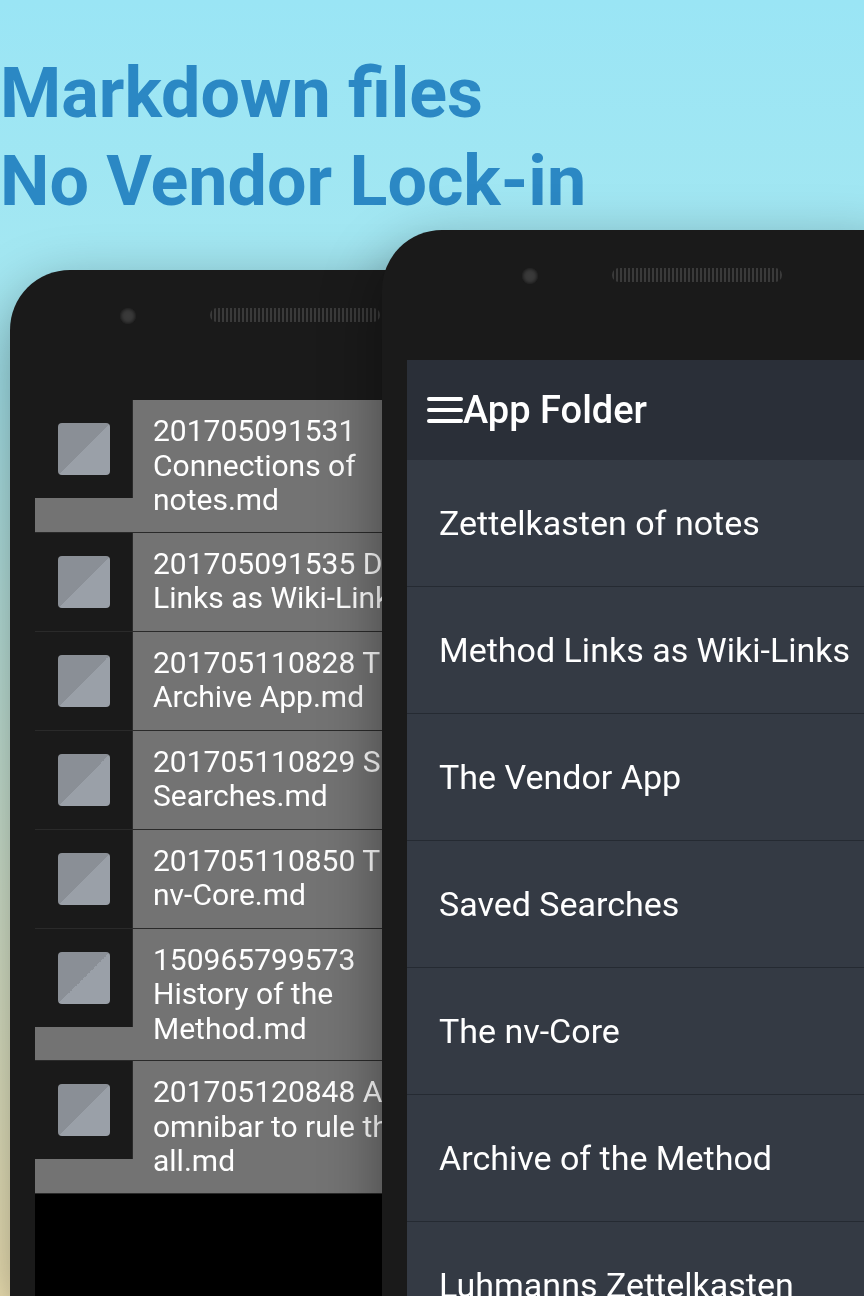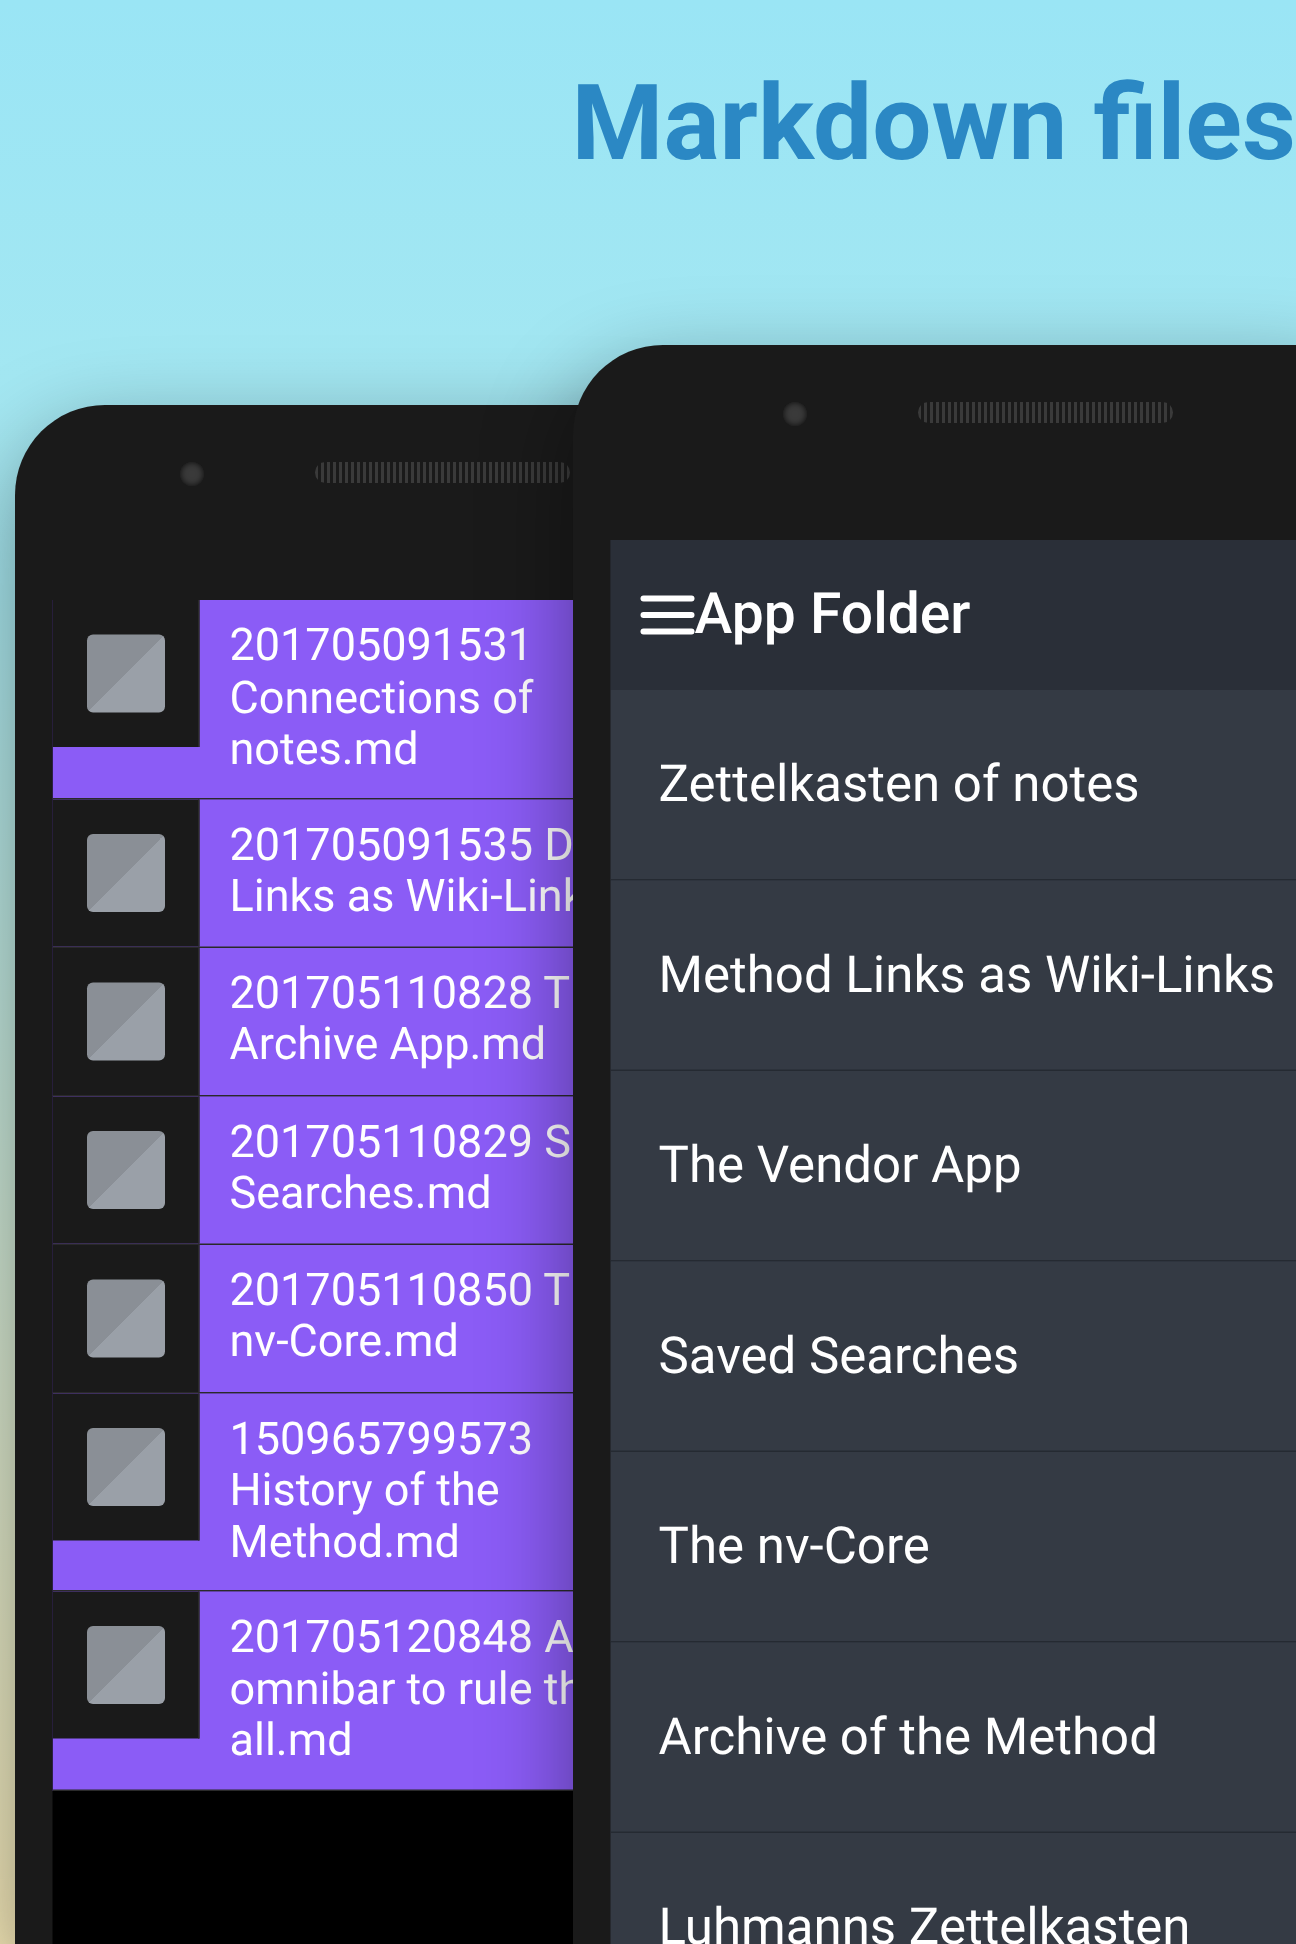--- a/index.html
+++ b/index.html
@@ -5,22 +5,22 @@
 * { margin: 0; padding: 0; box-sizing: border-box; }
 body {
   width: 864px;
   height: 1296px;
   overflow: hidden;
   font-family: -apple-system, BlinkMacSystemFont, 'Segoe UI', Roboto, sans-serif;
   position: relative;
   background: linear-gradient(180deg, #9ae5f5 0%, #a8e8f0 30%, #d8e8d0 70%, #f5e8b8 100%);
 }
 .headline {
-  text-align: right;
-  padding-top: 40px;
+  text-align: left;
+  padding-top: 50px;
   color: #2b88c4;
   font-weight: 700;
   font-size: 70px;
   line-height: 1.25;
 }
 .phone {
   position: absolute;
   background: #1a1a1a;
   border-radius: 60px 60px 0 0;
   box-shadow: 0 20px 60px rgba(0,0,0,0.4);
@@ -80,21 +80,21 @@
   top: 130px;
   left: 25px;
   right: 0;
   bottom: 0;
   background: #2a2f38;
   overflow: hidden;
 }
 .file-row {
   display: flex;
   align-items: flex-start;
-  background: #8b5cf6;
+  background: #737373;
   border-bottom: 1px solid #2a2a2a;
   padding: 0;
 }
 .file-icon-cell {
   width: 98px;
   height: 98px;
   display: flex;
   align-items: center;
   justify-content: center;
   background: #1a1a1a;
@@ -151,20 +151,21 @@
   color: #fff;
   font-size: 34px;
   font-weight: 400;
 }
 </style>
 </head>
 <body>
 
 <div class="headline">
   <div>Markdown files</div>
+  <div>No Vendor Lock-in</div>
 </div>
 
 <div class="phone phone-back">
   <div class="phone-body">
     <div class="phone-camera"></div>
     <div class="phone-speaker"></div>
     <div class="screen-back">
       <div class="file-row">
         <div class="file-icon-cell">
             <div class="file-icon"></div>

